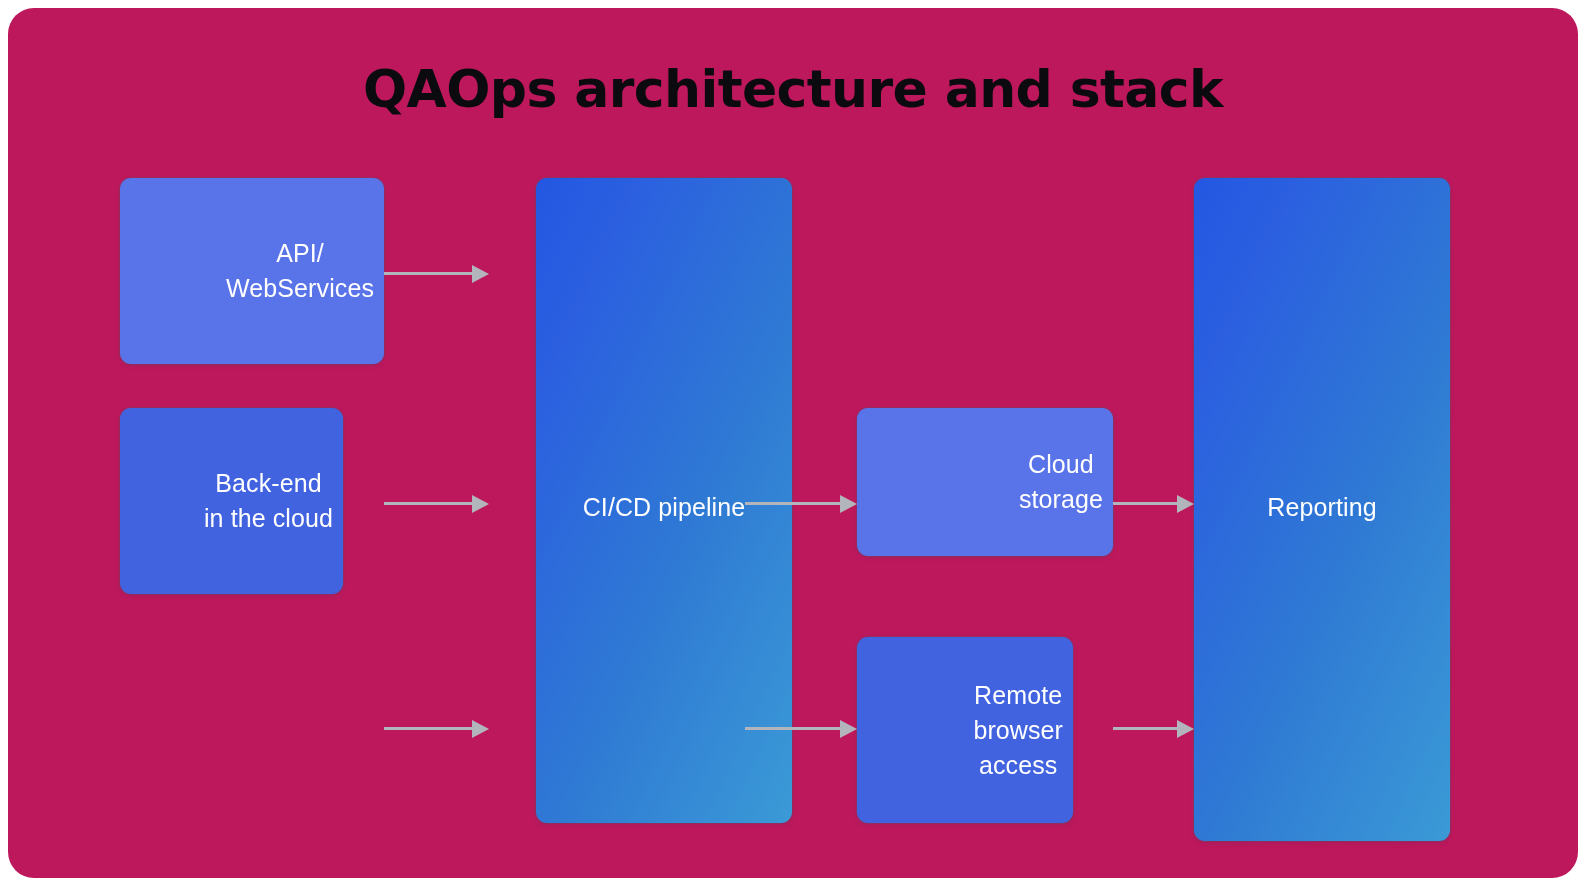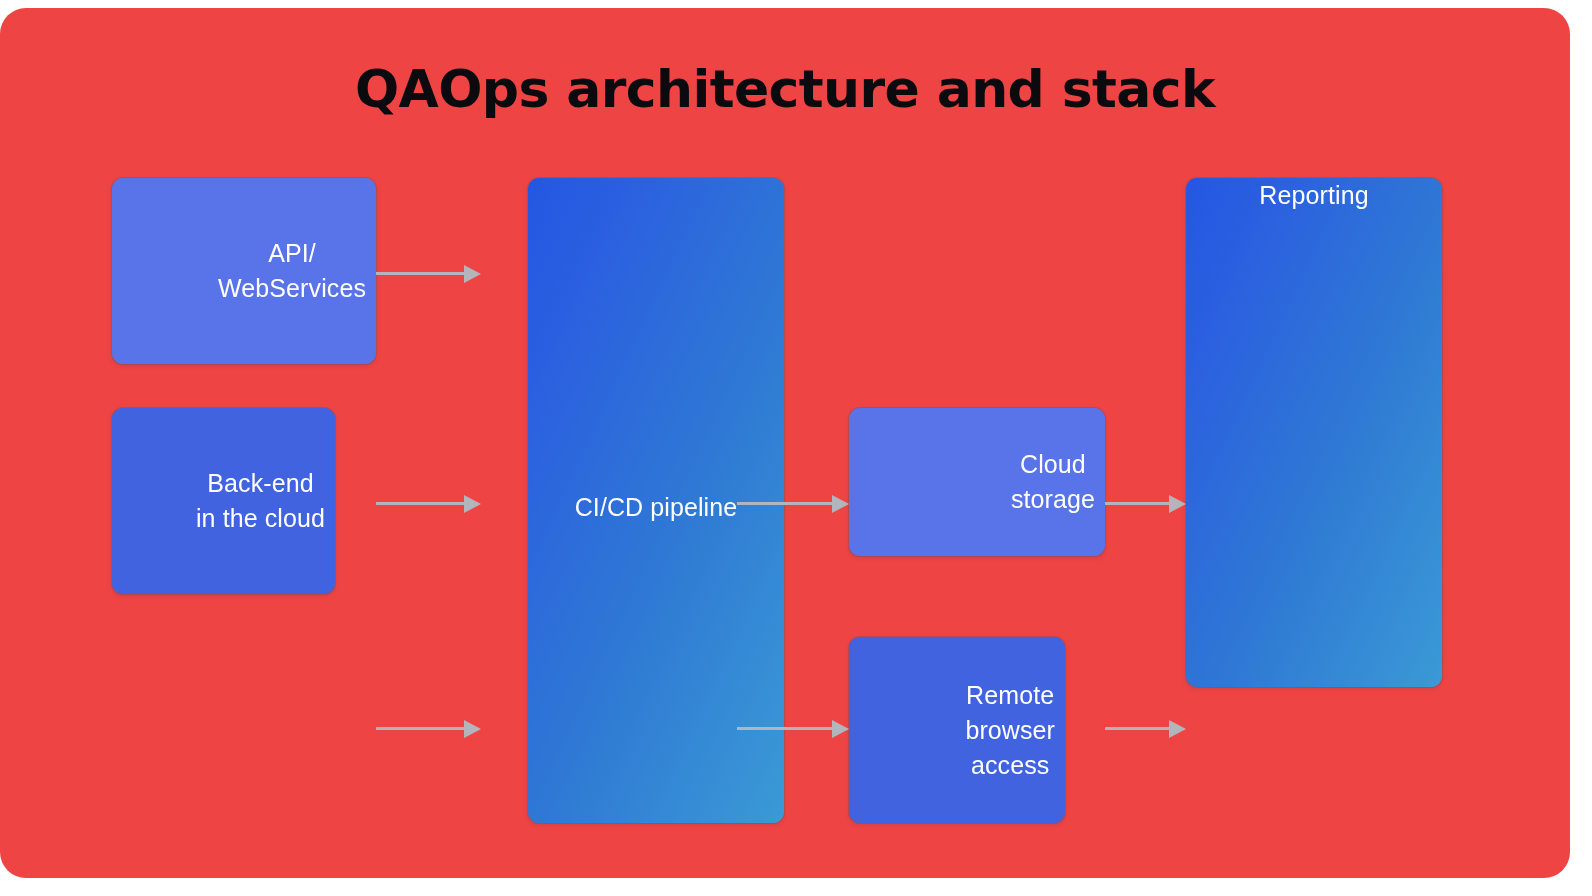--- a/index.html
+++ b/index.html
@@ -11,25 +11,25 @@
   body {
     width: 1592px;
     height: 896px;
     overflow: hidden;
     font-family: "Liberation Sans", "DejaVu Sans", sans-serif;
   }
 
   
   #card {
     position: absolute;
-    left: 0;
+    left: 8px;
     top: 8px;
     width: 1570px;
     height: 870px;
-    background: #ef4444;
+    background: #be185d;
     border-radius: 26px;
     box-sizing: border-box;
     overflow: hidden;
   }
 
   
   #diagram-title {
     position: absolute;
     left: 0;
     top: 50px;
@@ -133,21 +133,21 @@
     <span class="node-label">Cloud
 storage</span>
   </div>
 
   <div class="node fill-blue" style="left:849px; top:629px; width:216px; height:186px;">
     <span class="node-label">Remote
 browser
 access</span>
   </div>
 
-  <div class="node pillar fill-gradient" style="left:1186px; top:170px; width:256px; height:509px; ">
+  <div class="node pillar fill-gradient" style="left:1186px; top:170px; width:256px; height:663px; padding-top:312px;">
     <span class="node-label">Reporting</span>
   </div>
 
   <div class="arrow" style="left:376px; top:255px; width:105px;">
     <div class="shaft" style="width:88px;"></div>
     <div class="head" style="left:88px;"></div>
   </div>
 
   <div class="arrow" style="left:376px; top:485px; width:105px;">
     <div class="shaft" style="width:88px;"></div>

